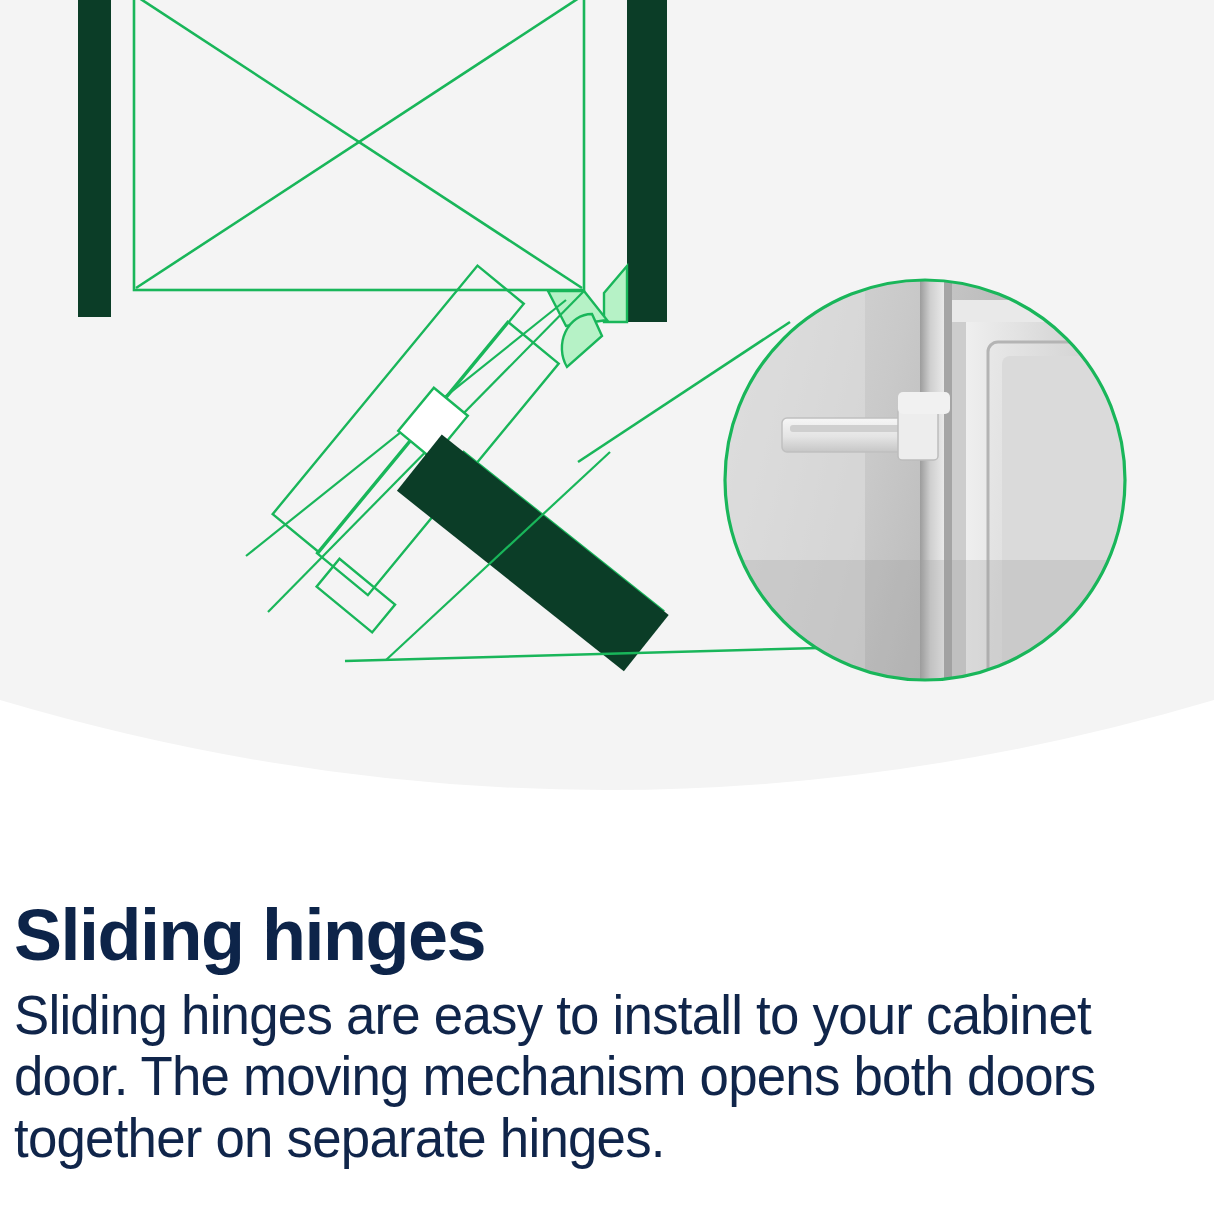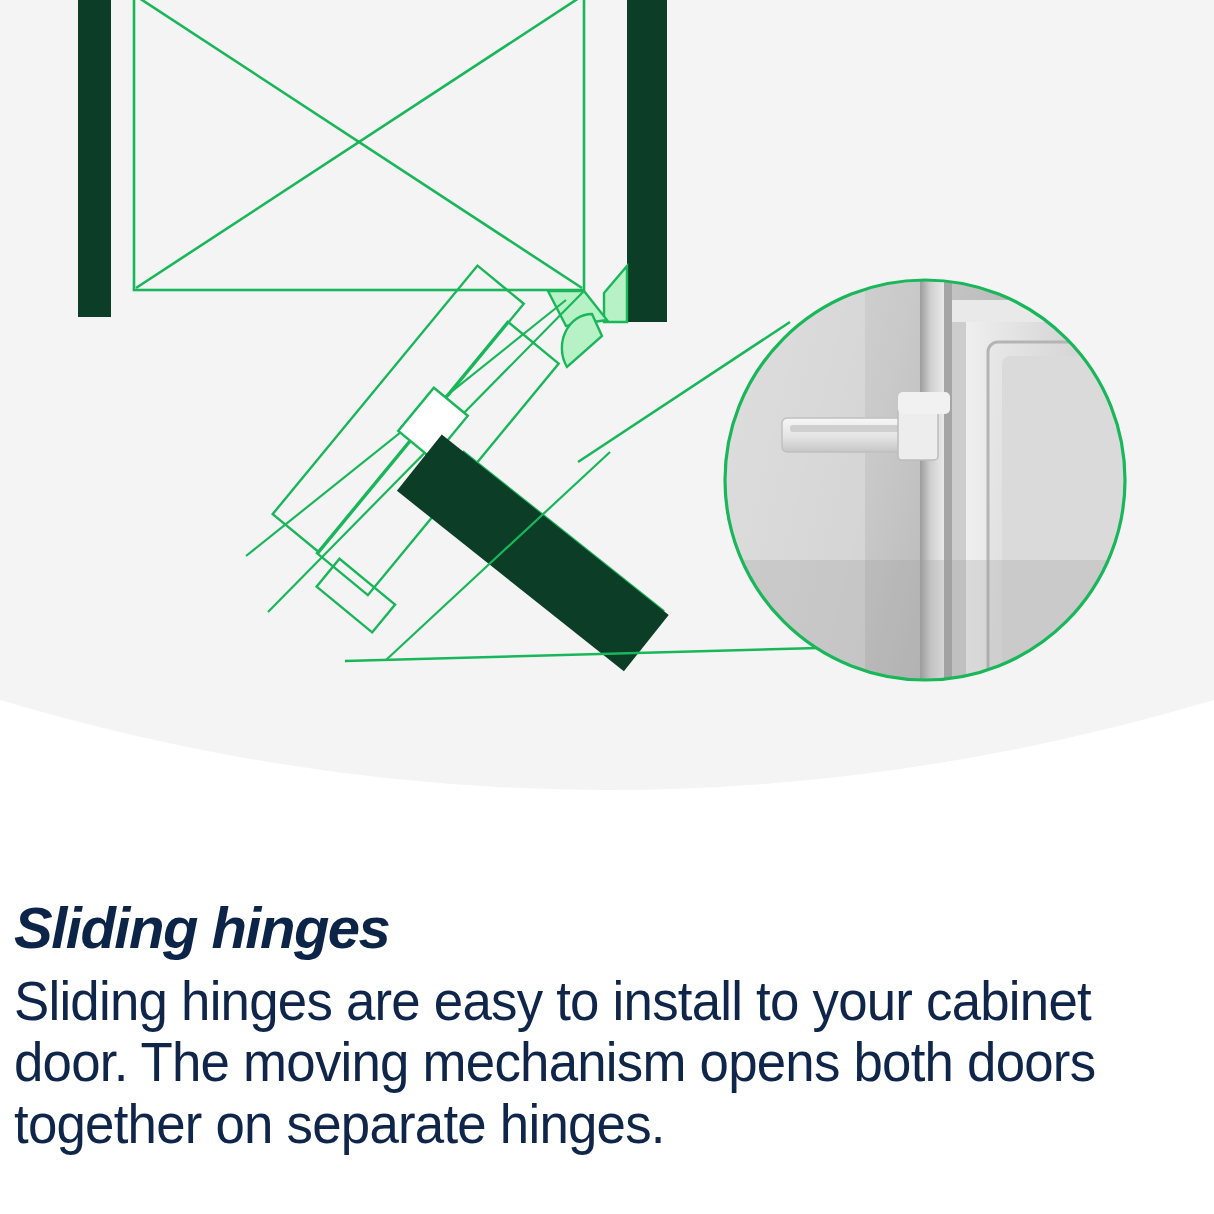--- a/index.html
+++ b/index.html
@@ -41,25 +41,24 @@
     left: 0;
     top: 900px;
     width: 1214px;
     padding: 0 14px;
   }
 
   #title-text {
     color: #0d2449;
     font-family: "Liberation Sans", sans-serif;
     font-weight: 700;
-    font-size: 58px;
+    font-size: 72px;
     line-height: 0.98;
     letter-spacing: -1.5px;
     white-space: nowrap;
-    font-style: italic;
   }
 
   #body-text {
     margin-top: 14px;
     color: #10254a;
     font-family: "Liberation Sans", sans-serif;
     font-weight: 400;
     font-size: 55px;
     line-height: 1.12;
     letter-spacing: -0.8px;

